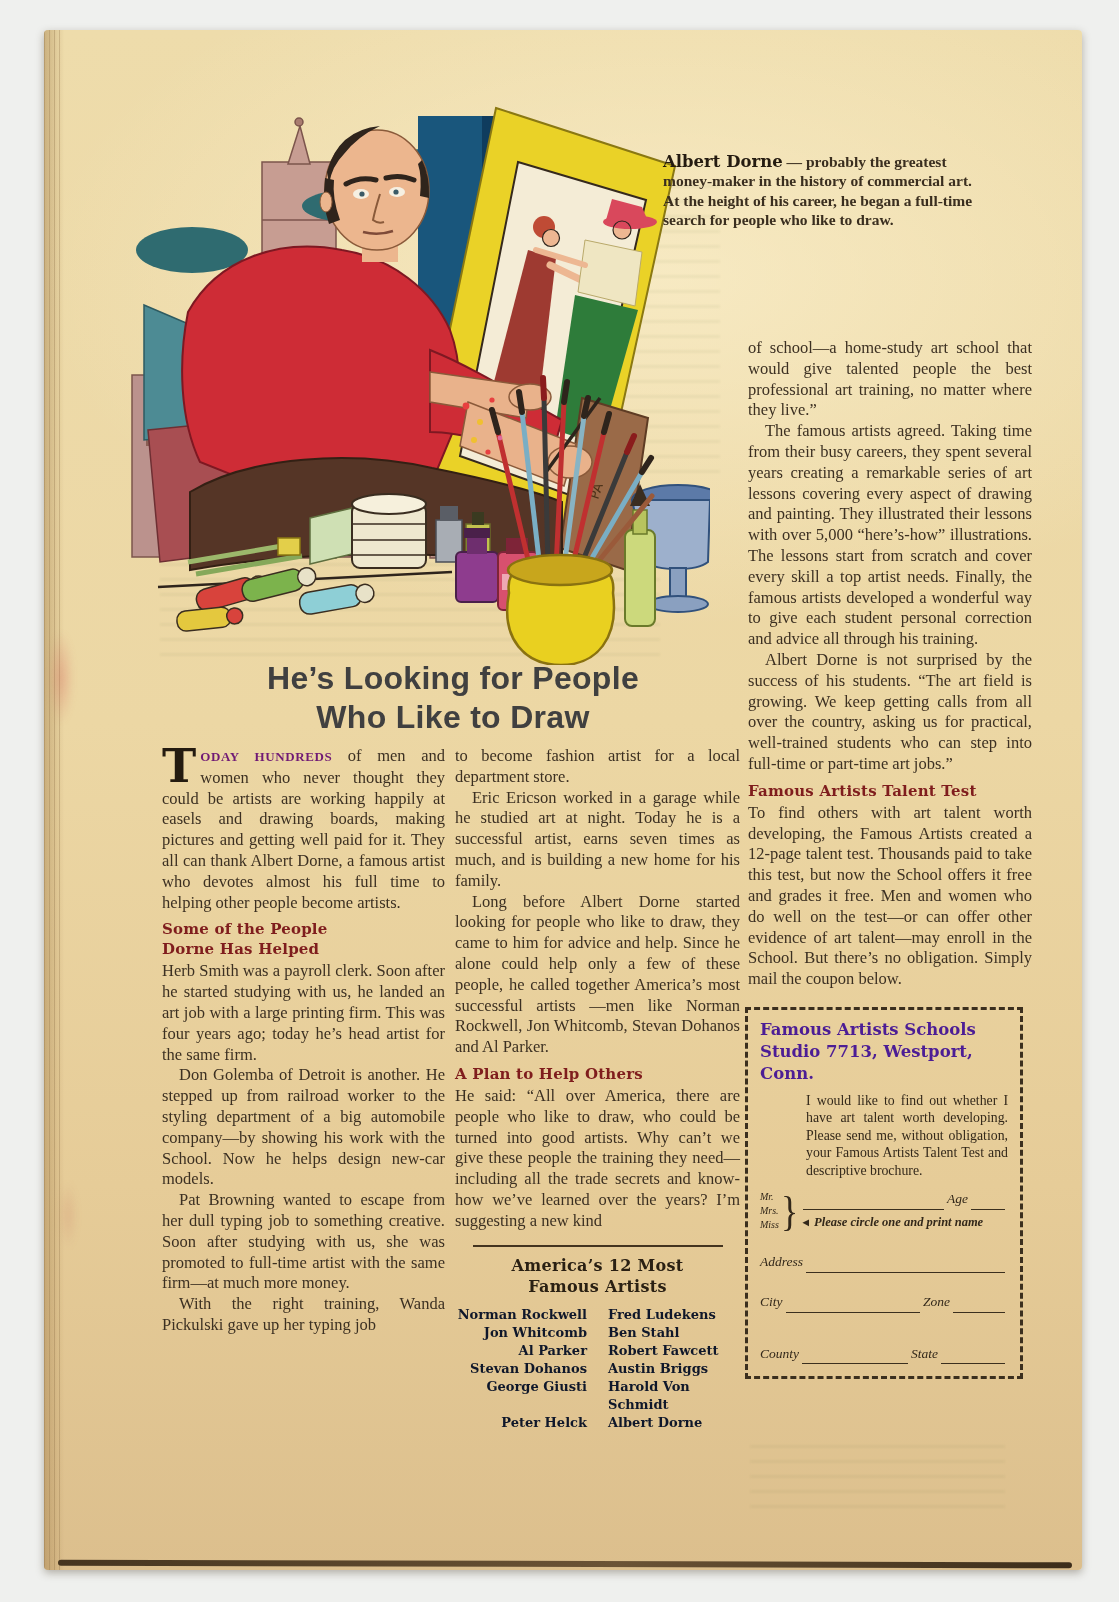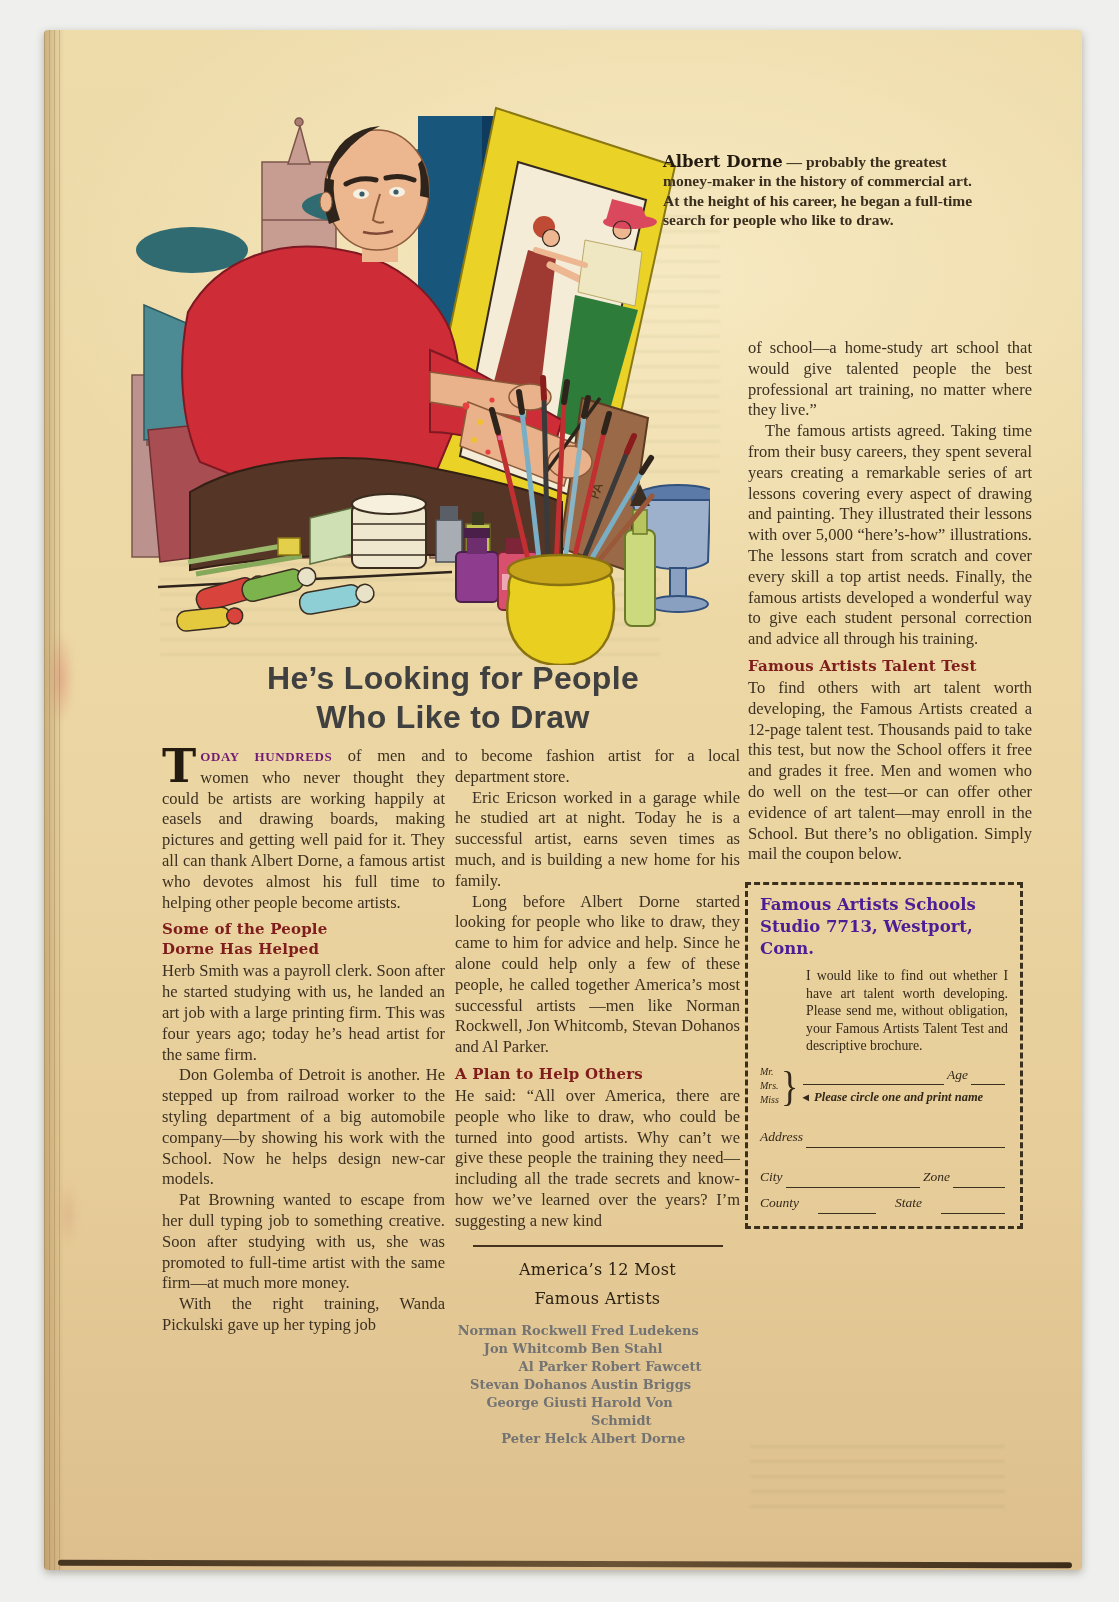--- a/index.html
+++ b/index.html
@@ -61,26 +61,26 @@
   }
   .dropcap{
     float:left;font-family:"DejaVu Serif",serif;font-weight:bold;
     font-size:46px;line-height:37px;padding:2px 4px 0 0;color:#241b10;
   }
   .leadcaps{font-size:13px;letter-spacing:.6px;font-weight:bold;color:#701a75;}
 
   
   .divider{width:250px;margin:13px auto 8px;border-top:2.5px solid #44341f;}
   .artists-title{
-    font-family:"DejaVu Serif",serif;font-weight:normal;font-size:16px;line-height:29px;
+    font-family:"DejaVu Serif",serif;font-weight:bold;font-size:16px;line-height:21px;
     color:#2a2013;text-align:center;white-space:pre-line;letter-spacing:.3px;
   }
   .artists-grid{
-    margin-top:9px;display:grid;grid-template-columns:132px 140px;column-gap:4px;
-    font-family:"DejaVu Serif",serif;font-weight:bold;font-size:13px;line-height:18px;color:#737373;
+    margin-top:9px;display:grid;grid-template-columns:132px 140px;column-gap:21px;
+    font-family:"DejaVu Serif",serif;font-weight:bold;font-size:13px;line-height:18px;color:#0f172a;
   }
   .artists-grid .a-l{text-align:right;}
   .artists-grid .a-r{text-align:left;}
 
   
   .coupon{
     box-sizing:border-box;width:278px;margin-top:17px;margin-left:-3px;
     border:3.5px dashed #3b2f1e;padding:9px 12px 12px;
     color:#33281a;
   }
@@ -89,21 +89,21 @@
   .c-row{display:flex;align-items:flex-end;font-style:italic;font-size:13.5px;color:#33281a;}
   .fill{flex:1;border-bottom:1.4px solid #3b2f1e;margin:0 3px;height:13px;}
   .fill.short{flex:0 0 34px;}
   .titles-block{display:flex;align-items:center;margin-top:10px;}
   .titles-list{font-style:italic;font-size:10px;line-height:14px;}
   .brace{font-size:36px;font-weight:400;margin:0 2px;color:#33281a;transform:scaleY(1.15);}
   .titles-right{flex:1;}
   .circle-note{display:flex;align-items:center;font-style:italic;font-weight:bold;font-size:12.5px;margin-top:2px;}
   .arrow-glyph{font-style:normal;font-size:11px;margin-right:3px;}
   .mt18{margin-top:19px;}
-  .mt16{margin-top:5px;gap:16px;}
+  .mt16{margin-top:31px;}
 </style>
 </head>
 <body>
 
 <div class="page"></div>
 <div class="spine"></div>
 <div class="edge-bottom"></div>
 
 <div class="ghost" style="left:560px;top:185px;width:160px;height:290px;"></div>
 <div class="ghost" style="left:160px;top:548px;width:500px;height:110px;"></div>
@@ -324,20 +324,21 @@
     <span class="a-l">George Giusti</span>
       <span class="a-r">Harold Von Schmidt</span>
     <span class="a-l">Peter Helck</span>
       <span class="a-r">Albert Dorne</span>
   </div>
 </div>
 
 <div class="col col-right">
   <p>of school—a home-study art school that would give talented people the best professional art training, no matter where they live.”</p>
   <p class="ind">The famous artists agreed. Taking time from their busy careers, they spent several years creating a remarkable series of art lessons covering every aspect of drawing and painting. They illustrated their lessons with over 5,000 “here’s-how” illustrations. The lessons start from scratch and cover every skill a top artist needs. Finally, the famous artists developed a wonderful way to give each student personal correction and advice all through his training.</p>
+  <p class="ind">Albert Dorne is not surprised by the success of his students. “The art field is growing. We keep getting calls from all over the country, asking us for practical, well-trained students who can step into full-time or part-time art jobs.”</p>
   <div class="subhead">Famous Artists Talent Test</div>
   <p>To find others with art talent worth developing, the Famous Artists created a 12-page talent test. Thousands paid to take this test, but now the School offers it free and grades it free. Men and women who do well on the test—or can offer other evidence of art talent—may enroll in the School. But there’s no obligation. Simply mail the coupon below.</p>
 
   <div class="coupon">
     <div class="coupon-name">Famous Artists Schools</div>
     <div class="coupon-name">Studio 7713, Westport, Conn.</div>
     <div class="coupon-body">I would like to find out whether I have art talent worth developing. Please send me, without obligation, your Famous Artists Talent Test and descriptive brochure.</div>
     <div class="titles-block">
       <div class="titles-list">
         <div>Mr.</div>

